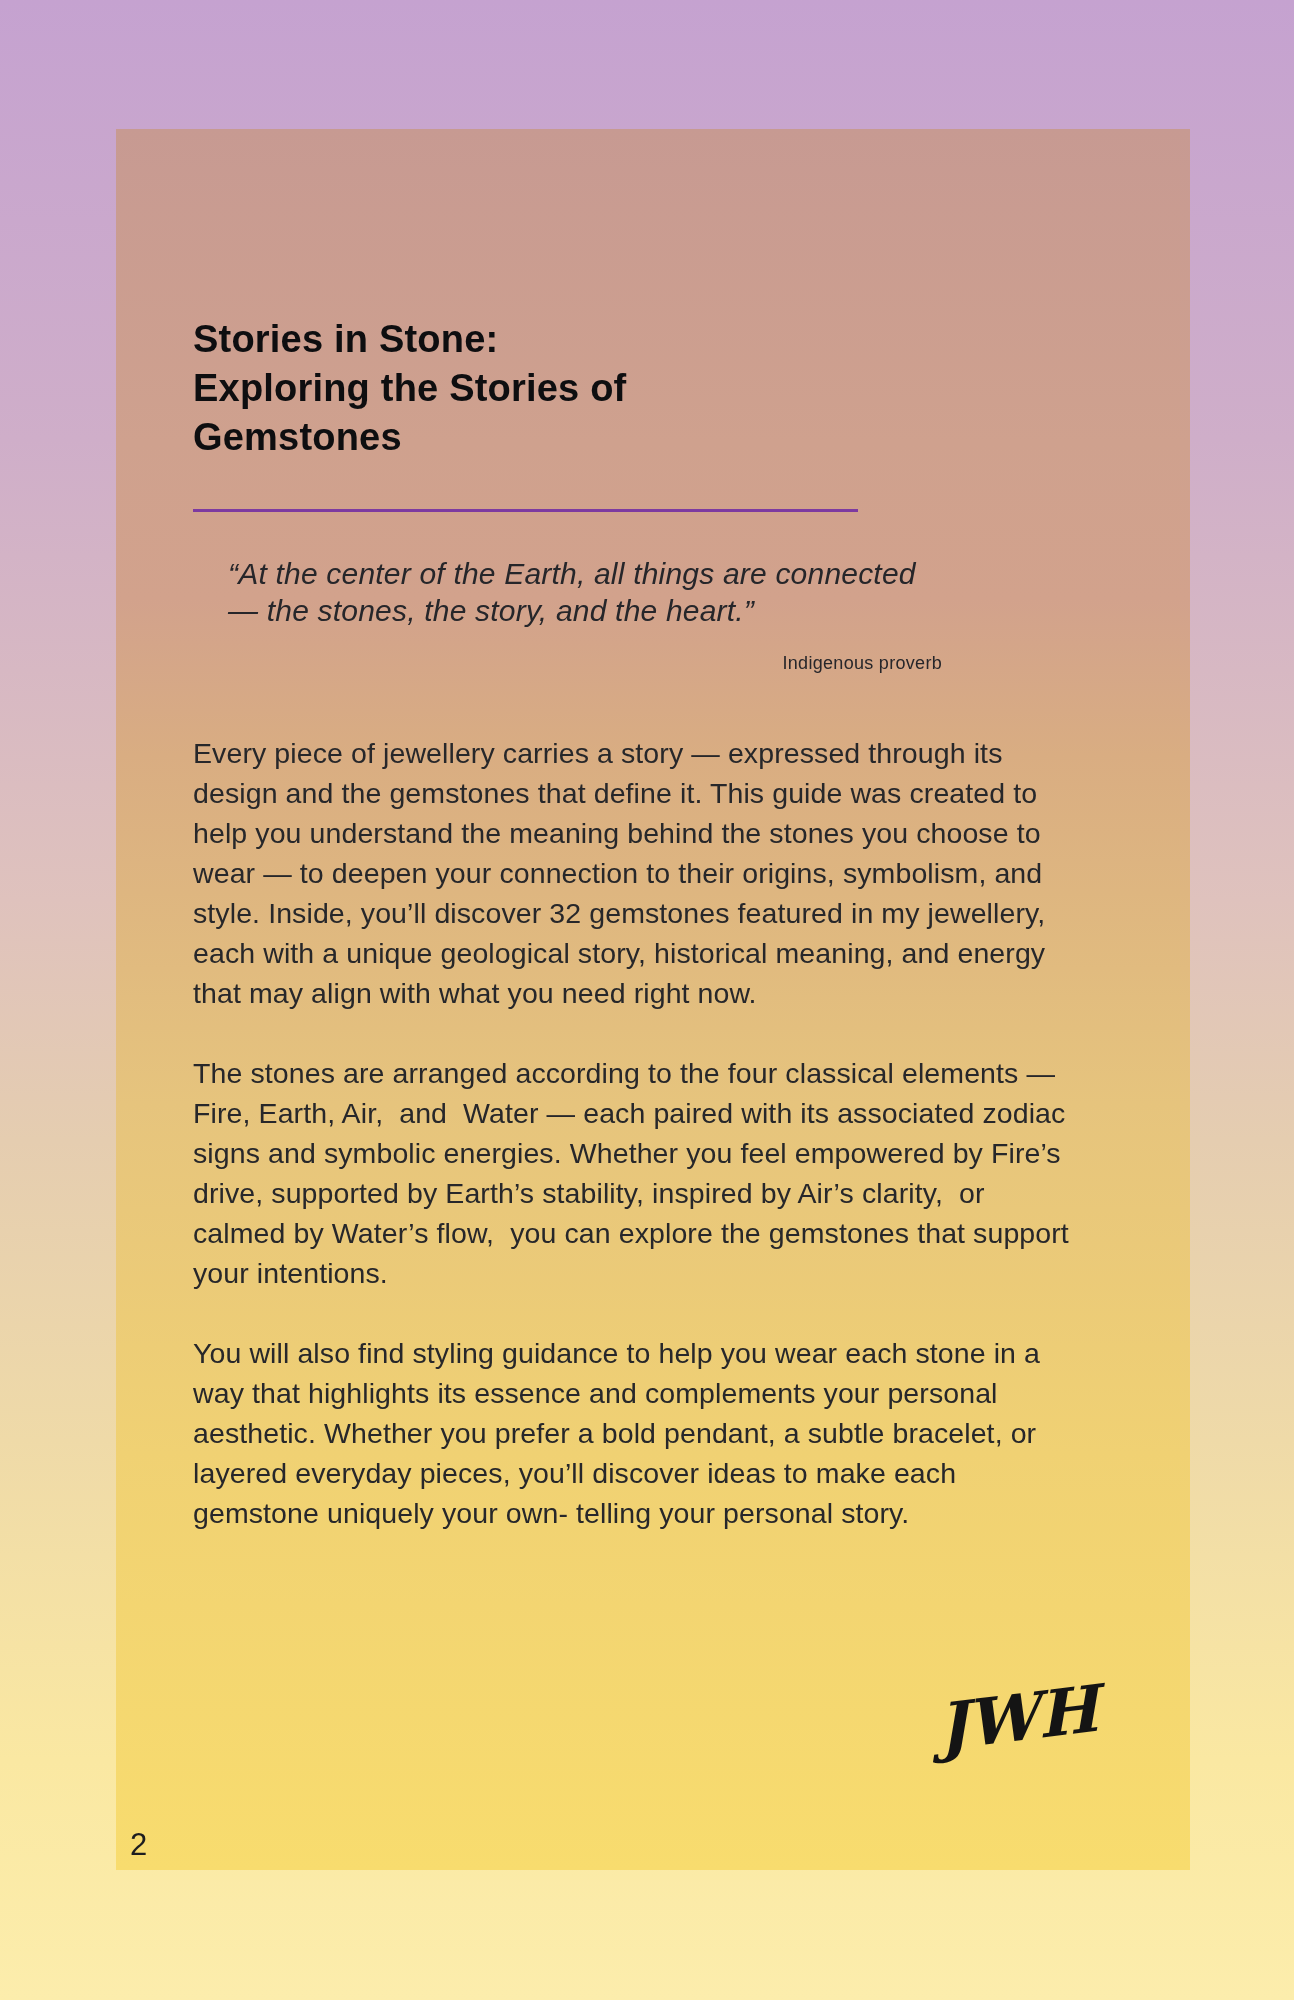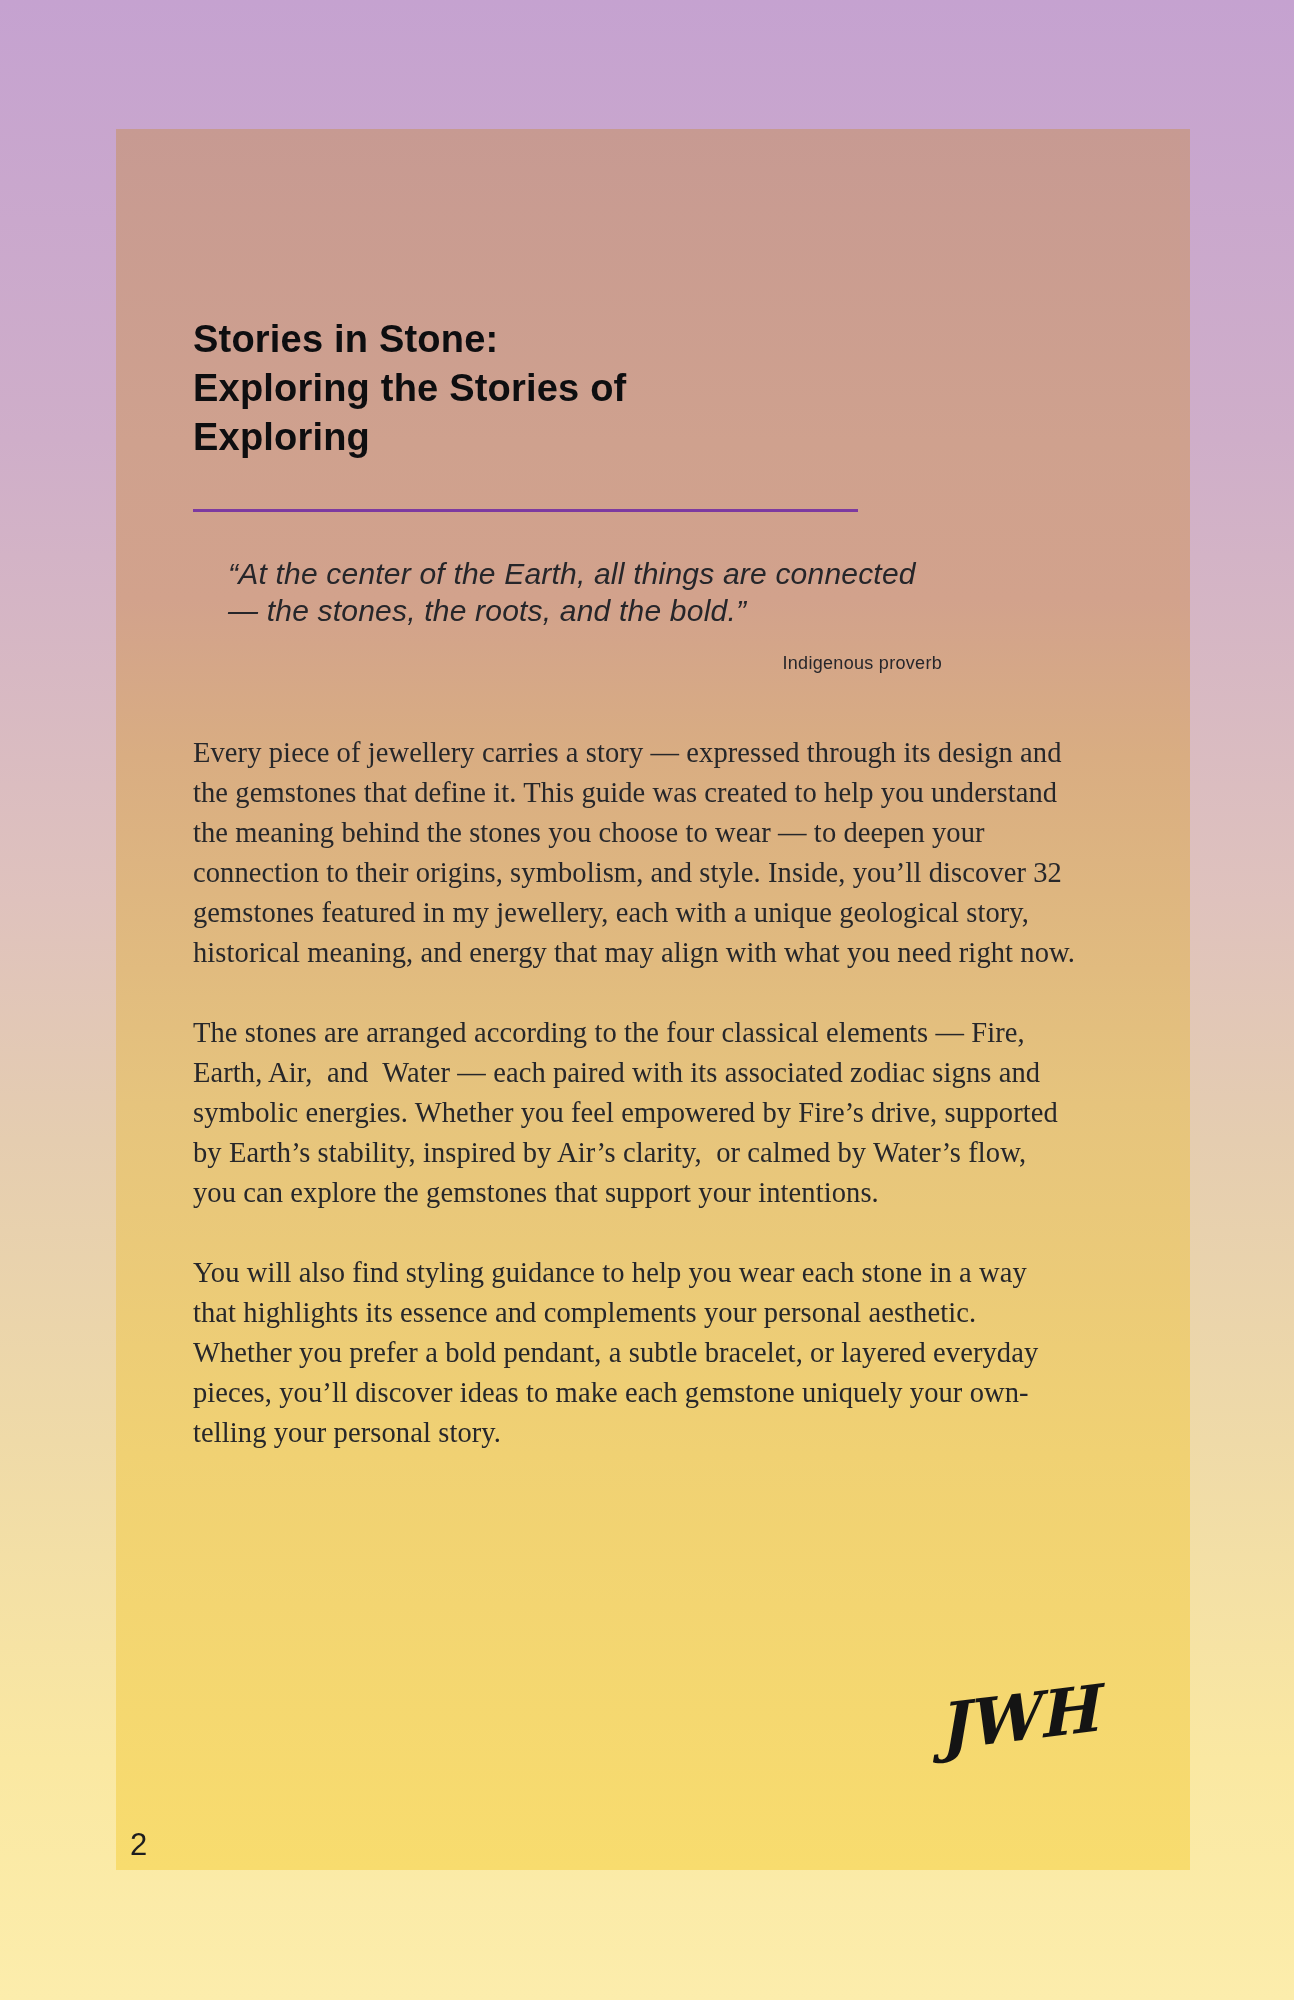--- a/index.html
+++ b/index.html
@@ -82,21 +82,20 @@
     text-align: right;
     font-style: normal;
     letter-spacing: 0.3px;
   }
   .body-text {
     position: absolute;
     left: 77px;
     top: 604px;
     width: 884px;
     color: #27272a;
-    font-family: Liberation Serif, serif;
   }
   .body-text p {
     margin: 0 0 40px 0;
     font-size: 28.5px;
     line-height: 40px;
     letter-spacing: 0.1px;
     white-space: pre-wrap;
   }
   .signature {
     position: absolute;
@@ -125,28 +124,28 @@
 </style>
 </head>
 <body>
 
 <div class="page">
   <div class="card">
 
     <h1 class="page-title">
       <span>Stories in Stone:</span>
       <span>Exploring the Stories of</span>
-      <span>Exploring</span>
+      <span>Gemstones</span>
     </h1>
 
     <hr class="divider" style="background: rgb(125, 58, 160);">
 
     <div class="quote-block">
       <p class="quote-line">“At the center of the Earth, all things are connected</p>
-      <p class="quote-line">— the stones, the roots, and the bold.”</p>
+      <p class="quote-line">— the stones, the story, and the heart.”</p>
       <p class="quote-attribution">Indigenous proverb</p>
     </div>
 
     <div class="body-text">
       <p>Every piece of jewellery carries a story — expressed through its design and the gemstones that define it. This guide was created to help you understand the meaning behind the stones you choose to wear — to deepen your connection to their origins, symbolism, and style. Inside, you’ll discover 32 gemstones featured in my jewellery, each with a unique geological story, historical meaning, and energy that may align with what you need right now.</p>
       <p>The stones are arranged according to the four classical elements — Fire, Earth, Air,  and  Water — each paired with its associated zodiac signs and symbolic energies. Whether you feel empowered by Fire’s drive, supported by Earth’s stability, inspired by Air’s clarity,  or calmed by Water’s flow,  you can explore the gemstones that support your intentions.</p>
       <p>You will also find styling guidance to help you wear each stone in a way that highlights its essence and complements your personal aesthetic. Whether you prefer a bold pendant, a subtle bracelet, or layered everyday pieces, you’ll discover ideas to make each gemstone uniquely your own- telling your personal story.</p>
     </div>
 
     <div class="signature">

